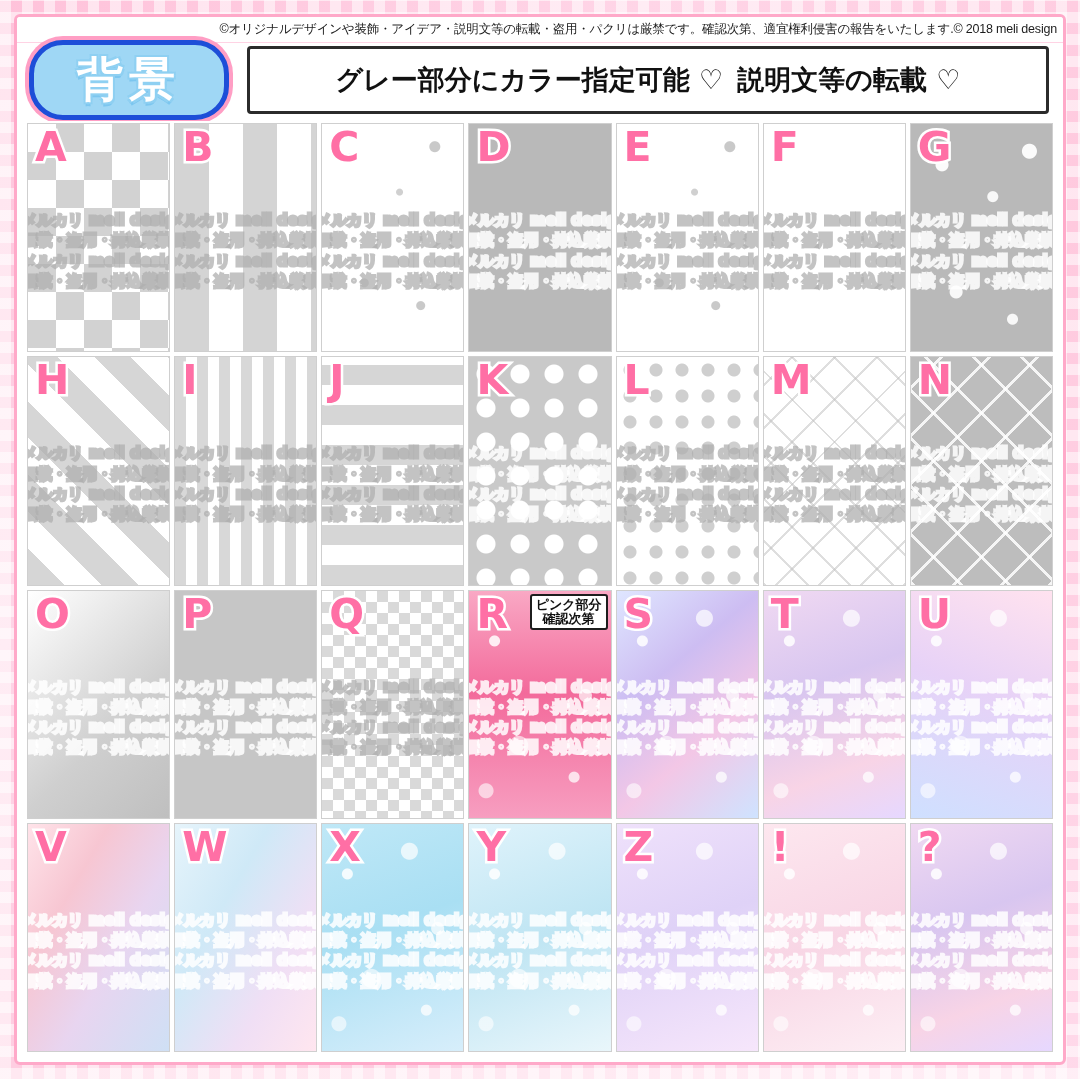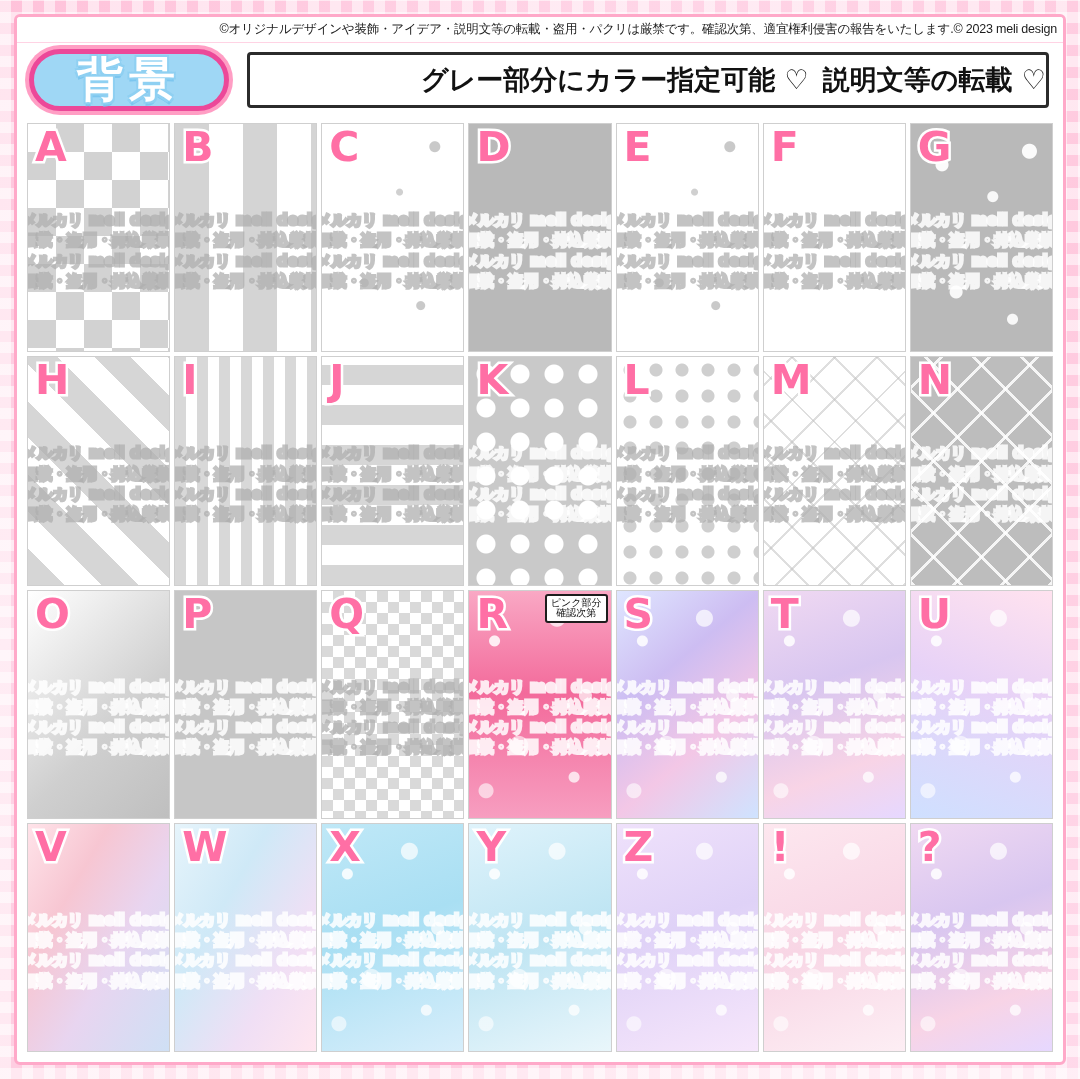--- a/index.html
+++ b/index.html
@@ -41,42 +41,42 @@
     font-family:"Liberation Sans", sans-serif;
   }
 
   
   .header {
     position:absolute; left:0; top:26px; width:100%; height:74px;
     display:flex; align-items:center;
   }
   .title-badge {
     margin-left:12px;
-    width:200px; height:62px;
+    width:200px; height:80px;
     background:#9fd7f5;
-    border:5px solid #ec4899;
+    border:5px solid #1d4ed8;
     border-radius:34px;
     box-shadow:0 0 0 4px #ff9ec4;
     display:flex; align-items:center; justify-content:center;
   }
   .title-badge .t {
     font-family:"DejaVu Sans", sans-serif;
     font-size:46px; font-weight:bold; color:#ffffff;
     letter-spacing:6px;
     text-shadow:
       -2px -2px 0 #8fd0f2, 2px -2px 0 #8fd0f2, -2px 2px 0 #8fd0f2, 2px 2px 0 #8fd0f2,
       0 4px 0 #7cc6ef;
   }
   .subtitle-bar {
     margin-left:18px;
-    flex:1; height:56px; margin-right:14px;
+    flex:1; height:68px; margin-right:14px;
     background:#ffffff;
     border:3px solid #2b2b2b;
     border-radius:4px;
-    display:flex; align-items:center; justify-content:flex-end;
+    display:flex; align-items:center; justify-content:center;
     gap:14px;
   }
   .subtitle-bar .s {
     font-family:"DejaVu Sans", sans-serif;
     font-size:27px; font-weight:bold; color:#111;
     letter-spacing:0px;
     white-space:nowrap;
   }
 
   
@@ -232,31 +232,31 @@
     position:absolute; right:3px; top:3px; z-index:8;
     background:#ffffff;
     border:2px solid #1d1d1d;
     border-radius:3px;
     padding:2px 4px;
     line-height:1.08;
     text-align:center;
   }
   .note-badge div {
     font-family:"DejaVu Sans", sans-serif;
-    font-size:10px; font-weight:normal; color:#111; white-space:nowrap;
+    font-size:13px; font-weight:bold; color:#111; white-space:nowrap;
   }
 </style>
 </head>
 <body>
 
 <div id="page">
   <div id="inner">
 
     <div class="copyright-bar">
-      <span>©オリジナルデザインや装飾・アイデア・説明文等の転載・盗用・パクリは厳禁です。確認次第、適宜権利侵害の報告をいたします.© 2023 meli design</span>
+      <span>©オリジナルデザインや装飾・アイデア・説明文等の転載・盗用・パクリは厳禁です。確認次第、適宜権利侵害の報告をいたします.© 2018 meli design</span>
     </div>
 
     <div class="header">
       <div class="title-badge">
         <div class="t">背景</div>
       </div>
       <div class="subtitle-bar">
         <div class="s">グレー部分にカラー指定可能 ♡</div>
         <div class="s">説明文等の転載 ♡</div>
       </div>

